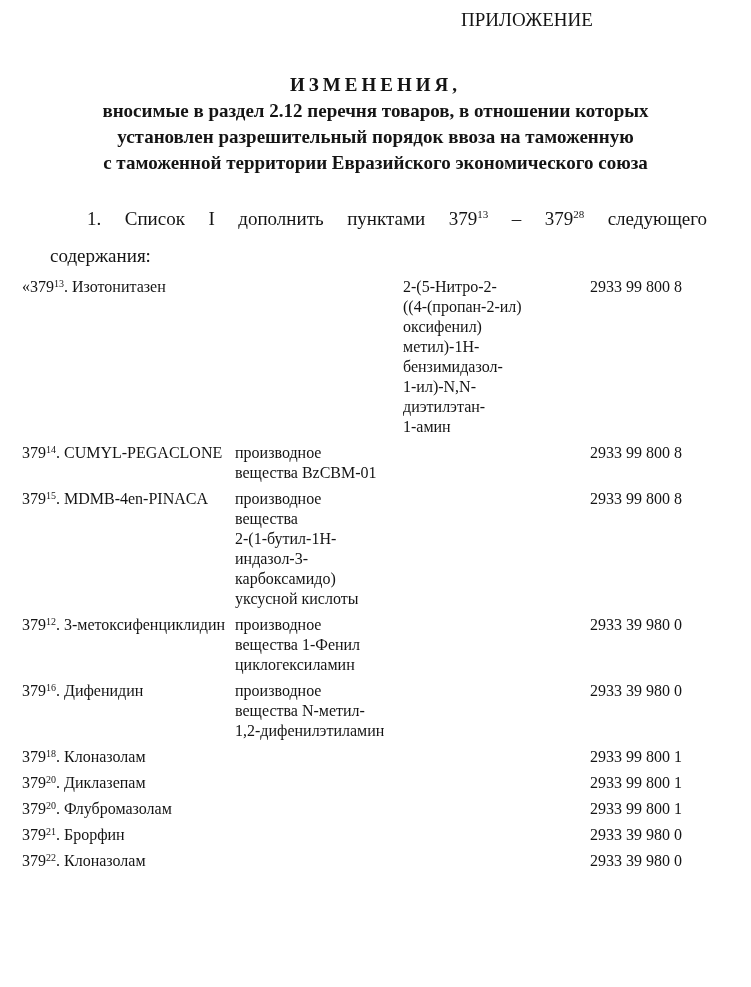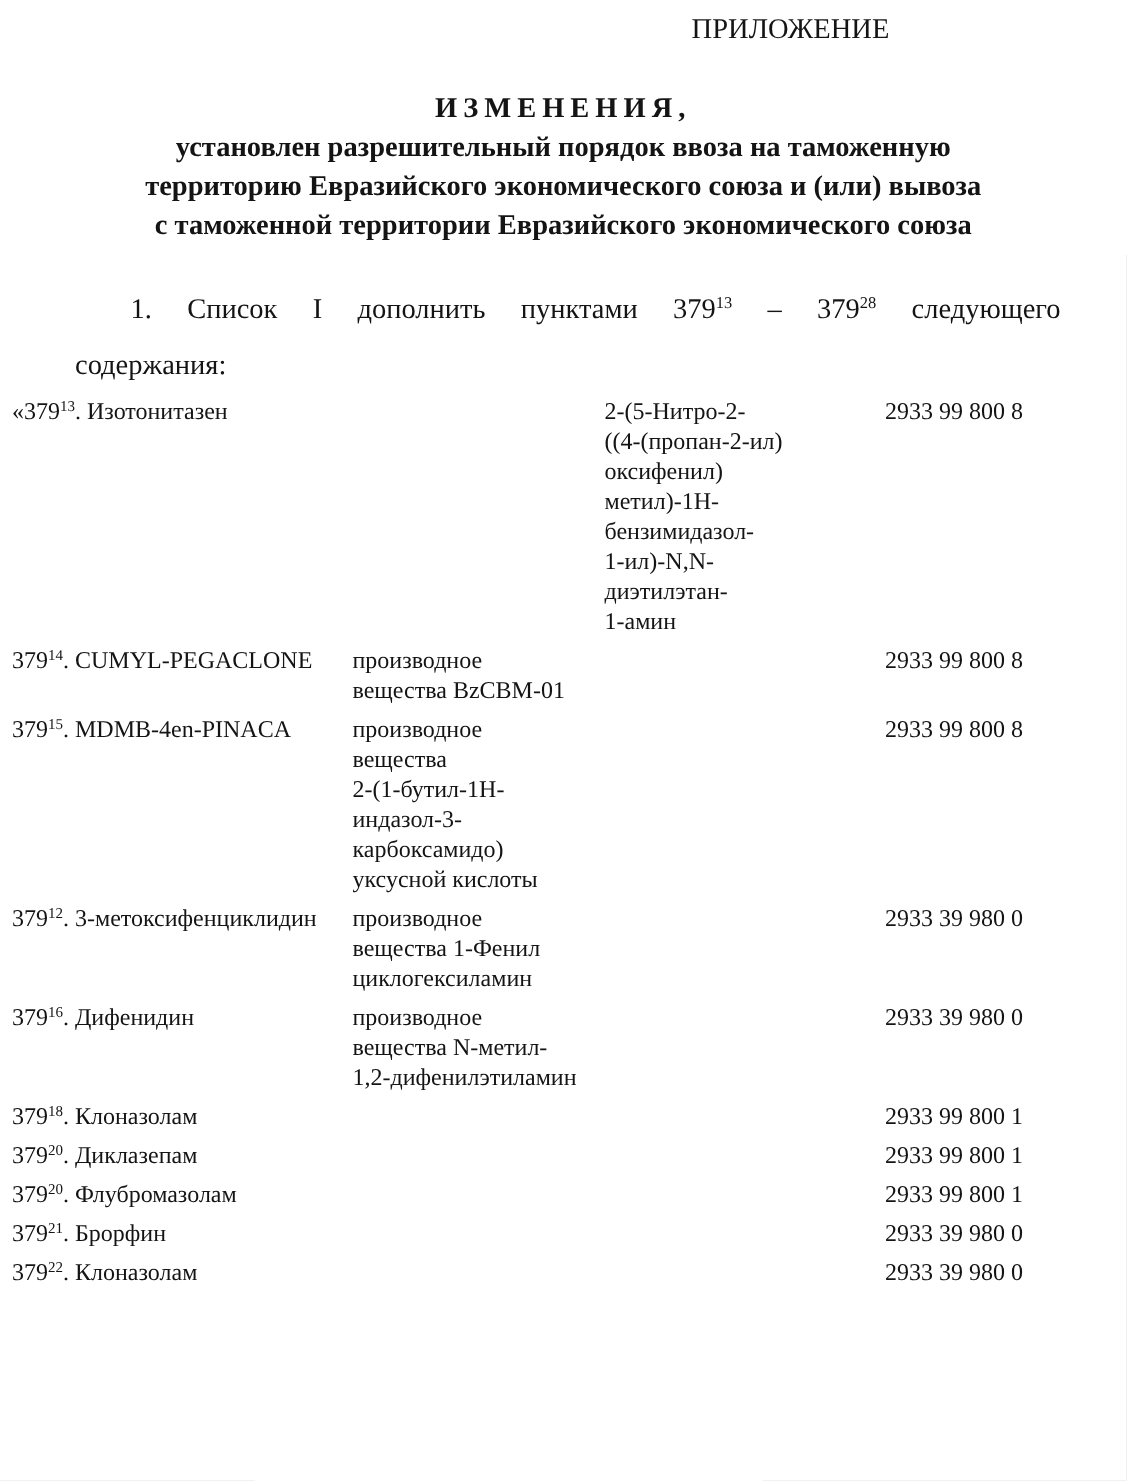--- a/index.html
+++ b/index.html
@@ -21,21 +21,21 @@
     margin: 0 34px 0 auto;
     padding-top: 8px;
     text-align: center;
     font-size: 19px;
   }
   .hdr-appendix { line-height: 24px; margin-bottom: 14px; }
   .hdr-ref .ref-line { line-height: 23px; }
 
   
   .doc-title {
-    margin-top: 28px;
+    margin-top: 40px;
     text-align: center;
     font-weight: bold;
     font-size: 19px;
     line-height: 26px;
     padding: 0 40px;
   }
   .title-main { letter-spacing: 4px; }
 
   
   .intro {
@@ -59,40 +59,40 @@
     display: grid;
     grid-template-columns: 227px 168px 187px 1fr;
     row-gap: 6px;
     margin: 3px 50px 0 8px;
     width: 693px;
     font-size: 16px;
     line-height: 20px;
   }
   .t-row { display: contents; }
   .cell { white-space: pre-line; }
-  .c-num { white-space: nowrap; }
+  .c-num { white-space: nowrap; margin-left: 14px; }
   .num-sup {
     font-size: 10px;
     vertical-align: 5px;
     line-height: 0;
   }
 </style>
 </head>
 <body>
 
 <div class="page">
 
   <div class="hdr">
     <div class="hdr-appendix">ПРИЛОЖЕНИЕ</div>
   </div>
 
   <div class="doc-title">
     <div class="title-main">ИЗМЕНЕНИЯ,</div>
+    <div>вносимые в раздел 2.12 перечня товаров, в отношении которых</div>
     <div>установлен разрешительный порядок ввоза на таможенную</div>
-    <div>территорию Евразийского экономического союза и (или) вывоза</div>
     <div>с таможенной территории Евразийского экономического союза</div>
   </div>
 
   <div class="intro">
     <div class="intro-l1"><span>1.&nbsp;Список I дополнить пунктами 379</span><sup class="intro-sup">13</sup> <span>– 379</span><sup class="intro-sup">28</sup> <span>следующего</span></div>
     <div class="intro-l2">содержания:</div>
   </div>
 
   <div class="stable">
     <div class="t-row">

